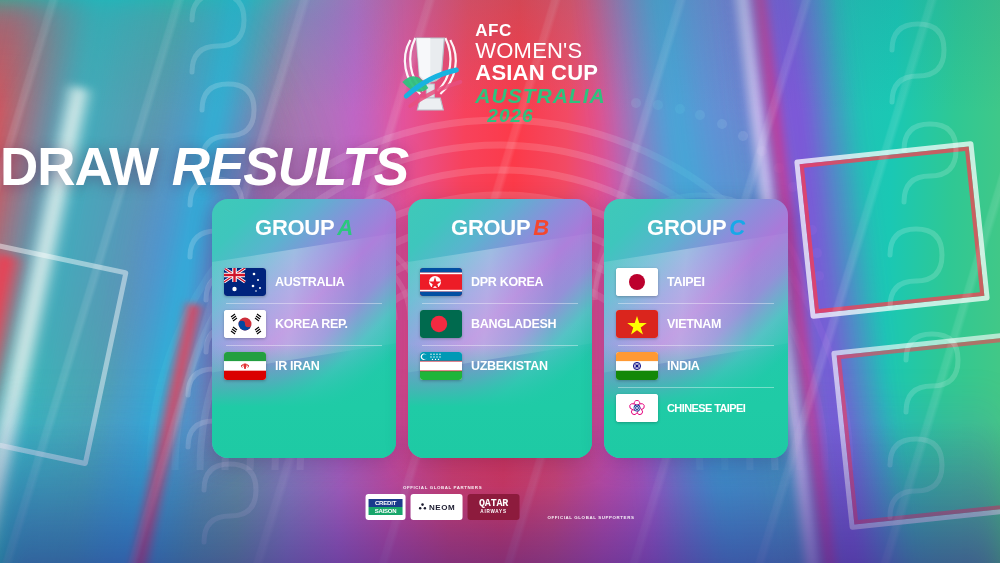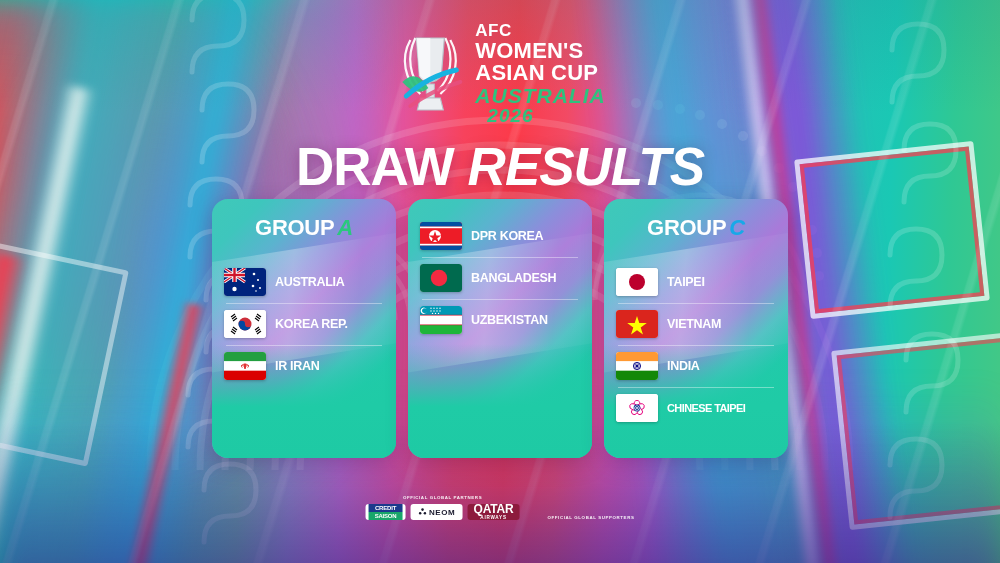--- a/index.html
+++ b/index.html
@@ -153,29 +153,29 @@
   #content { position:relative; z-index:5; width:1000px; height:563px; }
 
   
   .logo-wrap {
     position:absolute; left:50%; top:22px; transform:translateX(-50%);
     display:flex; align-items:center; gap:9px;
   }
   .logo-cup { width:72px; height:100px; }
   .logo-text { color:#fff; line-height:1.0; }
   .logo-l1 { font-size:17px; font-weight:bold; letter-spacing:.5px; }
-  .logo-l2 { font-size:22px; font-weight:bold; letter-spacing:.2px; margin-top:1px;}
+  .logo-l2 { font-size:22px; font-weight:normal; letter-spacing:.2px; margin-top:1px;}
   .logo-l3 { font-size:22px; font-weight:bold; letter-spacing:.2px; }
   .logo-l4 { font-size:21px; font-weight:bold; font-style:italic; color:#2ec27e; letter-spacing:1px; margin-top:1px;}
   .logo-l5 { font-size:19px; font-weight:bold; font-style:italic; color:#2ec27e; letter-spacing:1px;margin-left:12px;}
 
   
   .title {
     position:absolute; left:0; right:0; top:136px;
-    text-align:center; color:#fff;
+    color:#fff;
     font-size:53px; font-weight:bold; letter-spacing:-1px;
     text-shadow:0 2px 14px rgba(90,0,60,.35);
     white-space:nowrap;
   }
   .title .it { font-style:italic; }
 
   
   .panels {
     position:absolute; left:50%; top:199px; transform:translateX(-50%);
     display:flex; gap:12px;
@@ -242,30 +242,30 @@
     position:absolute; left:50%; bottom:43px; transform:translateX(-50%);
     display:flex; align-items:flex-end; gap:28px;
   }
   .sp-group { display:flex; flex-direction:column; align-items:center; gap:4px; }
   .sp-label {
     color:#fff; font-size:4.4px; font-weight:bold; letter-spacing:.6px;
     opacity:.92; white-space:nowrap;
   }
   .sp-row { display:flex; align-items:center; gap:5px; }
   .sp-logo {
-    height:16px; border-radius:3px;
+    height:26px; border-radius:3px;
     display:flex; align-items:center; justify-content:center;
     font-weight:bold; overflow:hidden;
   }
   .sp-credit { width:40px; background:#fff; flex-direction:column; gap:0; }
   .sp-credit .c1 { background:#1b3a8c; color:#fff; font-size:6px; width:34px; text-align:center; letter-spacing:-.2px; line-height:8px;}
   .sp-credit .c2 { background:#18a66a; color:#fff; font-size:6px; width:34px; text-align:center; letter-spacing:-.2px; line-height:8px;}
   .sp-neom { width:52px; background:#fff; color:#1a1a2e; font-size:8px; letter-spacing:.5px; gap:3px;}
   .sp-qatar { width:52px; background:#8d1b3d; color:#fff; flex-direction:column; line-height:1;}
-  .sp-qatar .q1 { font-size:12px; letter-spacing:-.2px; }
+  .sp-qatar .q1 { font-size:10px; letter-spacing:-.2px;font-family:Liberation Mono, monospace; }
   .sp-qatar .q2 { font-size:4.6px; letter-spacing:.8px; margin-top:1px;}
   .sp-kelme { width:52px; background:#111; color:#fff; flex-direction:column; gap:1px;}
   .sp-kelme .k2 { font-size:5.5px; letter-spacing:1px; }
   .sp-midea { width:52px; background:#1b9ad6; color:#fff; font-size:9.5px; letter-spacing:-.2px;}
   .sp-visa { width:46px; background:#fff; color:#1a1f71; font-size:12px; font-style:italic; letter-spacing:-.3px;}
 </style>
 </head>
 <body>
 
 <div id="bg">
@@ -456,20 +456,21 @@
 
 
         </div>
       </div>
     </div>
 
     <div class="panel">
       <div class="sheen"></div>
       <div class="tealfill"></div>
       <div class="panel-inner">
+        <div class="group-head"><span>GROUP</span><span class="gl" style="color:#f4472f">B</span></div>
         <div class="team-list">
 
           <div class="team-row">
             <span class="flag">
               <svg viewBox="0 0 42 28">
                   <rect width="42" height="28" fill="#ed1c27"></rect>
               <rect y="0" width="42" height="4.6" fill="#024fa2"></rect>
               <rect y="23.4" width="42" height="4.6" fill="#024fa2"></rect>
               <rect y="4.6" width="42" height="1.6" fill="#fff"></rect>
               <rect y="21.8" width="42" height="1.6" fill="#fff"></rect>

